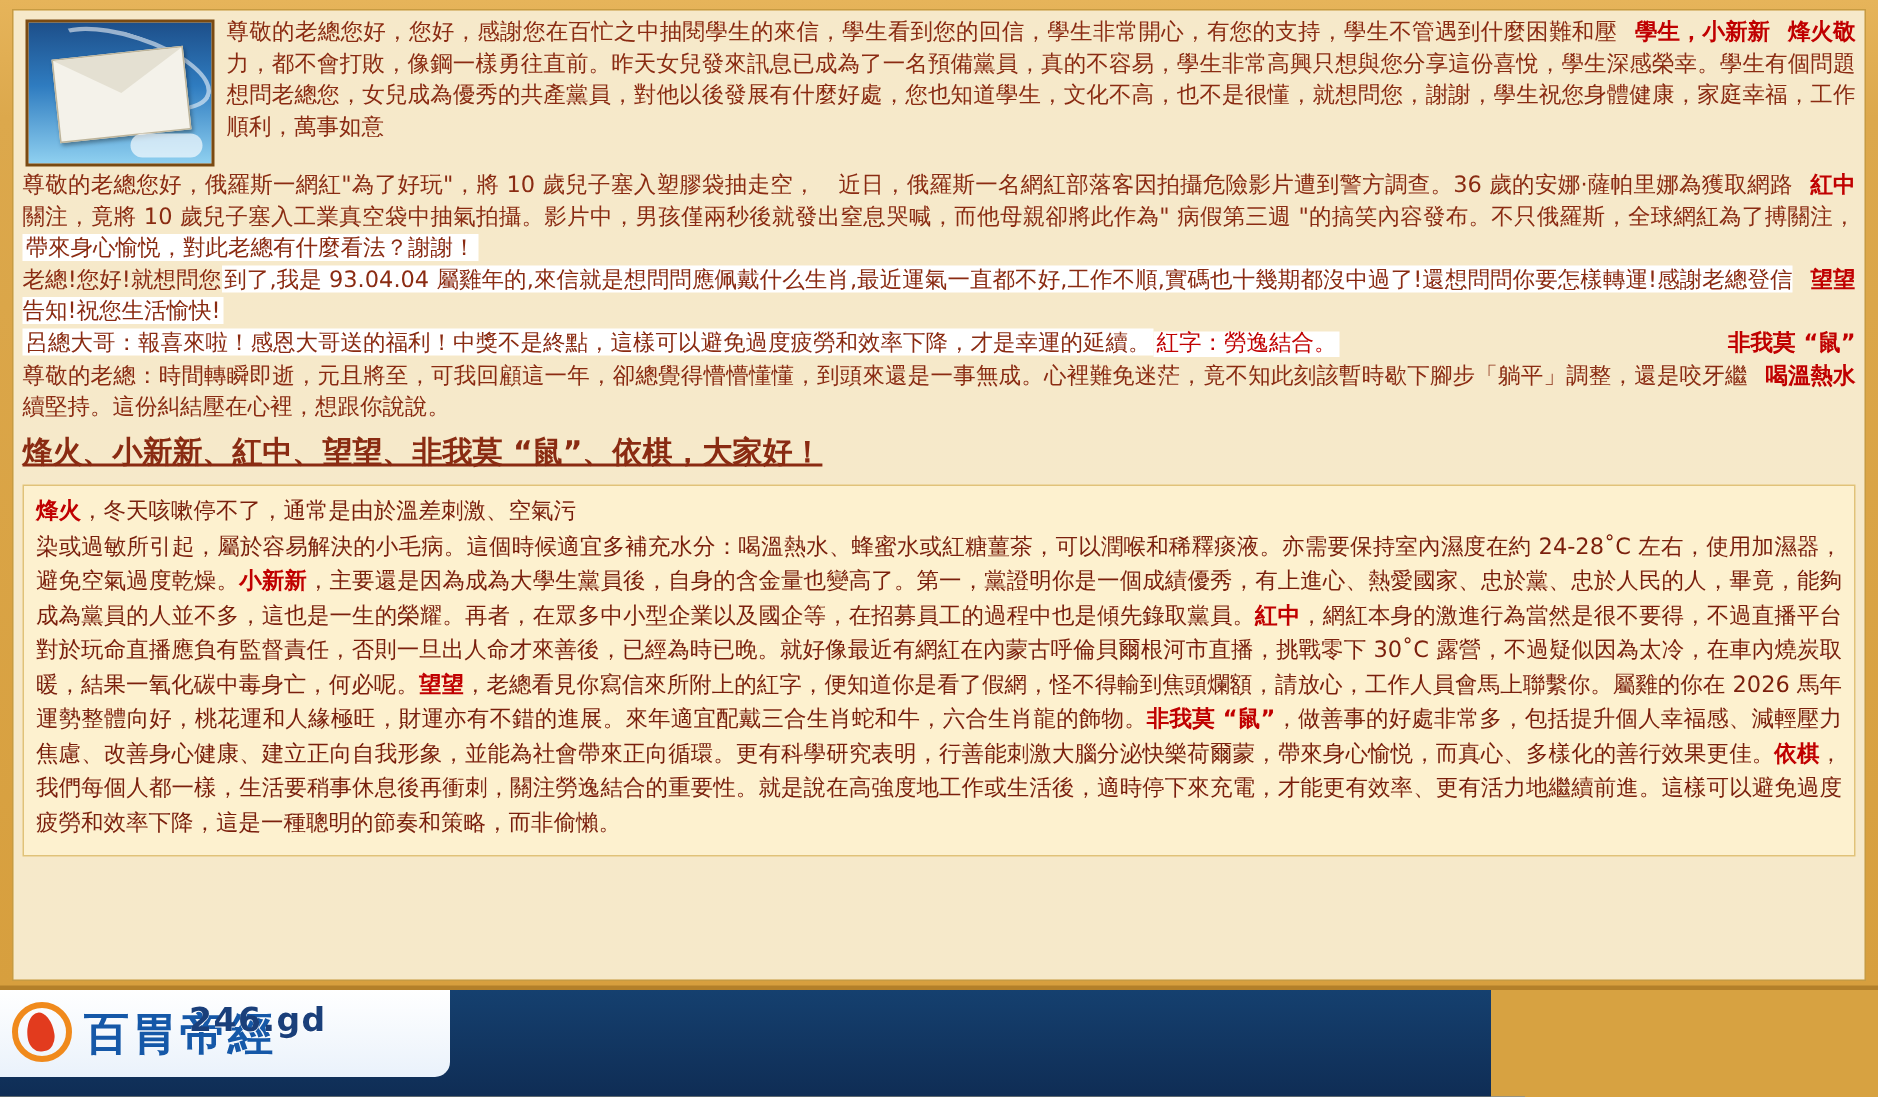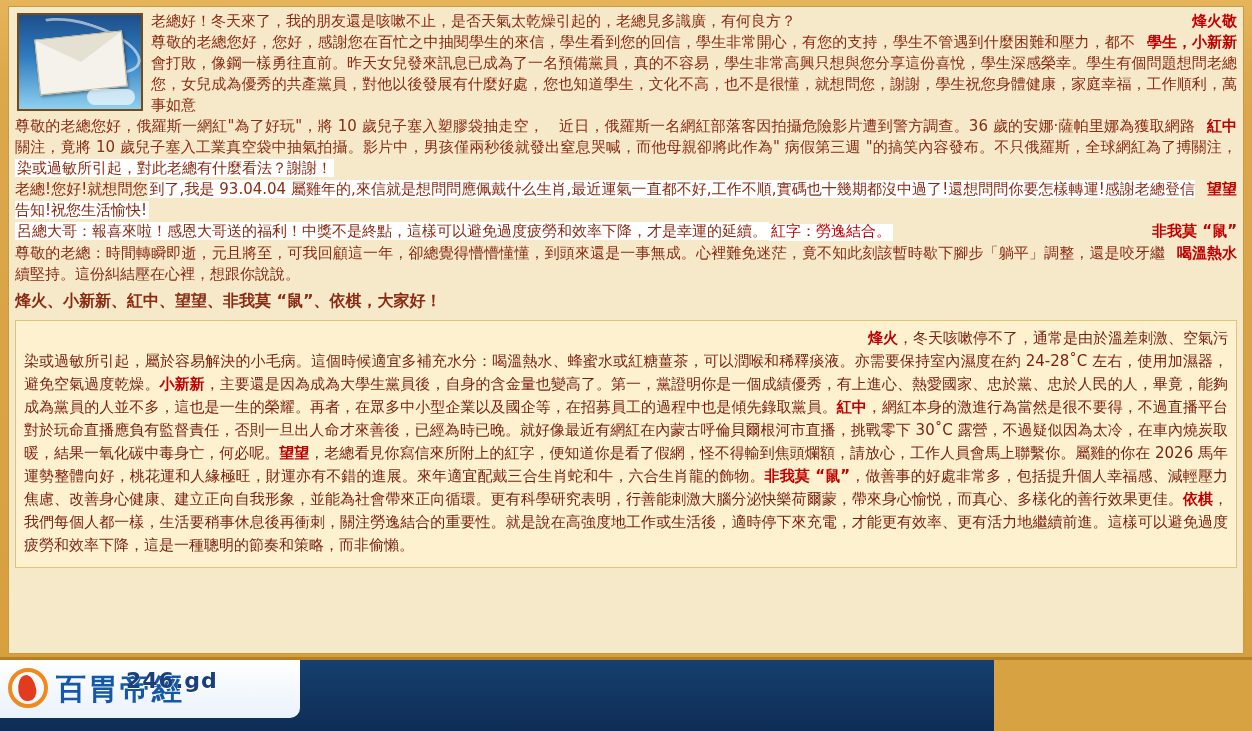--- a/index.html
+++ b/index.html
@@ -78,34 +78,34 @@
   
   .hl{
     background:#ffffff;
     color:#8a2b12;
     padding:0 2px;
   }
   .hl-red{color:#c00000;font-family:Liberation Mono, monospace;}
   
   .greeting{
     padding:6px 6px 4px 6px;
-    font-size:16px;color:#8a2b12;font-weight:bold;
+    font-size:20px;color:#8a2b12;font-weight:bold;text-decoration:underline;
   }
   
   .article{
     margin:4px 6px 6px 6px;
     background:#fdf1cf;
     border:1px solid #e0c279;
     padding:6px 8px 10px 8px;
     font-size:15px;line-height:23px;
     color:#7a1f0c;
     text-align:justify;
   }
   .article .name{color:#c00000;font-weight:bold;}
-  .article .lead{display:block;text-align:right;font-family:Liberation Serif, serif;}
+  .article .lead{display:block;text-align:left;font-family:Liberation Serif, serif;}
   
   .bottombar{
     position:absolute;left:0;top:660px;width:994px;height:71px;
     background:#123a6b;
     background-image:linear-gradient(180deg,#15406f 0%,#0f2d55 100%);
   }
   .logo{
     position:absolute;left:0;top:0;width:300px;height:58px;
     background:linear-gradient(180deg,#ffffff 0%,#eaf2fb 100%);
     border-bottom-right-radius:10px;
@@ -145,32 +145,31 @@
 
       <div class="letters">
 
         <div class="row">
           <div class="stamp">
             <div class="swoosh"></div>
             <div class="env"></div>
             <div class="cloud"></div>
           </div>
           <span class="sign">烽火敬</span>
-          <span>老總好！冬天來了，我的朋友還是咳嗽不止，是否天氣太乾燥引起的，老總見多識廣，有何良方？</span>
         </div>
 
         <div class="row">
           <span class="sign">學生，小新新</span>
           <span>尊敬的老總您好，您好，感謝您在百忙之中抽閱學生的來信，學生看到您的回信，學生非常開心，有您的支持，學生不管遇到什麼困難和壓力，都不會打敗，像鋼一樣勇往直前。昨天女兒發來訊息已成為了一名預備黨員，真的不容易，學生非常高興只想與您分享這份喜悅，學生深感榮幸。學生有個問題想問老總您，女兒成為優秀的共產黨員，對他以後發展有什麼好處，您也知道學生，文化不高，也不是很懂，就想問您，謝謝，學生祝您身體健康，家庭幸福，工作順利，萬事如意</span>
         </div>
         <div class="clr"></div>
 
         <div class="row">
           <span class="sign">紅中</span>
-          <span>尊敬的老總您好，俄羅斯一網紅"為了好玩"，將 10 歲兒子塞入塑膠袋抽走空，　近日，俄羅斯一名網紅部落客因拍攝危險影片遭到警方調查。36 歲的安娜·薩帕里娜為獲取網路關注，竟將 10 歲兒子塞入工業真空袋中抽氣拍攝。影片中，男孩僅兩秒後就發出窒息哭喊，而他母親卻將此作為" 病假第三週 "的搞笑內容發布。不只俄羅斯，全球網紅為了搏關注，</span><span class="hl">染或過敏所引起，對此老總有什麼看法？謝謝！</span>
+          <span>尊敬的老總您好，俄羅斯一網紅"為了好玩"，將 10 歲兒子塞入塑膠袋抽走空，　近日，俄羅斯一名網紅部落客因拍攝危險影片遭到警方調查。36 歲的安娜·薩帕里娜為獲取網路關注，竟將 10 歲兒子塞入工業真空袋中抽氣拍攝。影片中，男孩僅兩秒後就發出窒息哭喊，而他母親卻將此作為" 病假第三週 "的搞笑內容發布。不只俄羅斯，全球網紅為了搏關注，</span><span class="hl">帶來身心愉悦，對此老總有什麼看法？謝謝！</span>
         </div>
 
         <div class="row">
           <span class="sign">望望</span>
           <span>老總!您好!就想問您</span><span class="hl">到了,我是 93.04.04 屬雞年的,來信就是想問問應佩戴什么生肖,最近運氣一直都不好,工作不順,實碼也十幾期都沒中過了!還想問問你要怎樣轉運!感謝老總登信告知!祝您生活愉快!</span>
         </div>
 
         <div class="row">
           <span class="sign">非我莫 “鼠”</span>
           <span class="hl">呂總大哥：報喜來啦！感恩大哥送的福利！中獎不是終點，這樣可以避免過度疲勞和效率下降，才是幸運的延續。</span><span class="hl hl-red">紅字：勞逸結合。</span>

